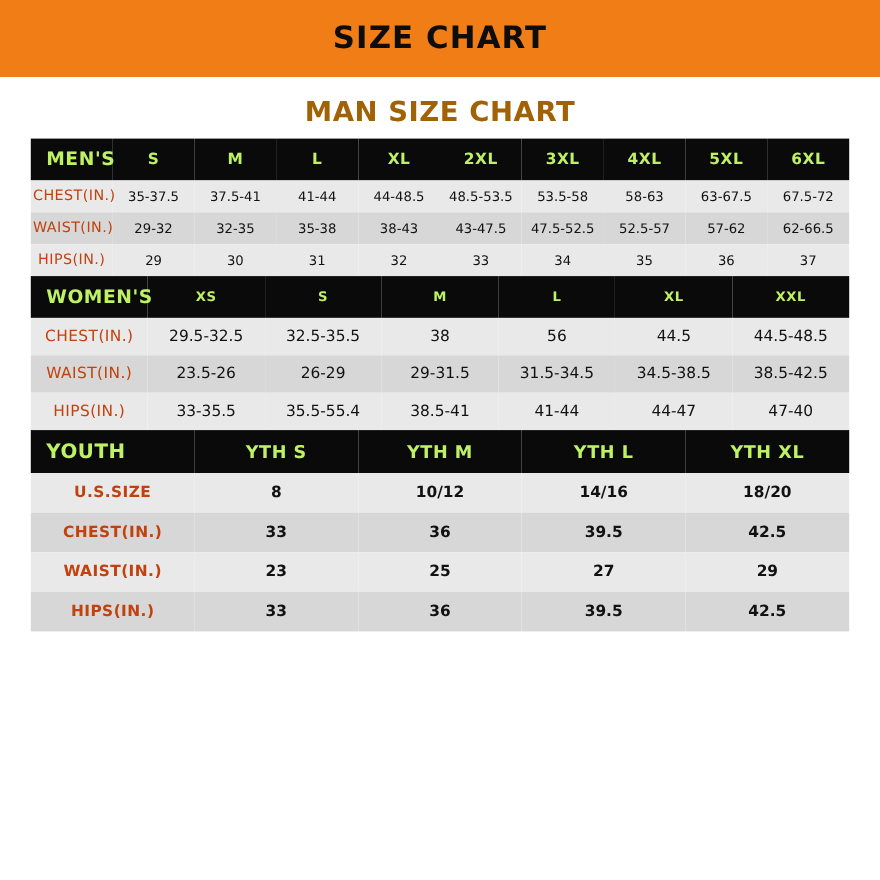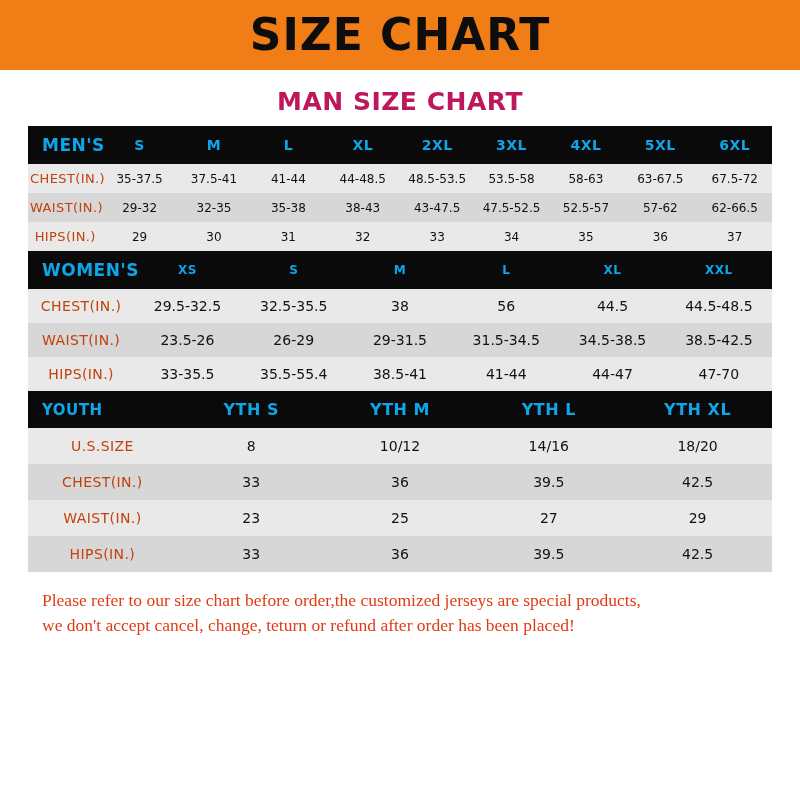--- a/index.html
+++ b/index.html
@@ -25,37 +25,37 @@
     position: relative;
     height: 70px;
     background: #f07d16;
     display: flex;
     align-items: center;
     justify-content: center;
   }
   .header-title {
     font-family: "DejaVu Sans", sans-serif;
     font-weight: bold;
-    font-size: 44px;
+    font-size: 28px;
     letter-spacing: 1px;
     color: #0d0d0d;
     text-align: center;
     line-height: 70px;
     margin: 0;
   }
   .content {
     padding: 0 28px;
     box-sizing: border-box;
   }
   .section-title {
     text-align: center;
     font-family: "DejaVu Sans", sans-serif;
     font-weight: bold;
     font-size: 25px;
-    color: #be185d;
+    color: #a16207;
     letter-spacing: 0.5px;
   }
   .section-title.man { margin: 17px 0 10px 0; }
   .section-title.women { margin: 22px 0 10px 0; }
   .section-title.youth { margin: 23px 0 11px 0; }
 
   table.size-table {
     width: 100%;
     border-collapse: collapse;
     table-layout: fixed;
@@ -63,21 +63,21 @@
   table.size-table th,
   table.size-table td {
     text-align: center;
     font-family: "DejaVu Sans", sans-serif;
   }
   
   table.size-table thead tr {
     background: #0a0a0a;
   }
   table.size-table thead th {
-    color: #0ea5e9;
+    color: #bef264;
     font-weight: bold;
     padding: 9px 2px;
     font-size: 15px;
     letter-spacing: 0.5px;
   }
   table.size-table thead th.rowhead {
     text-align: left;
     padding-left: 14px;
     font-size: 16px;
   }
@@ -102,22 +102,22 @@
   #men-table tbody td.rowhead { font-size: 13px; }
 
   
   #women-table thead th { font-size: 12px; }
   #women-table thead th.rowhead { font-size: 17px; margin-top: 16px; }
   #women-table tbody td { font-size: 14px; padding: 9px 2px; }
   #women-table tbody td.rowhead { font-size: 14px; }
 
   
   #youth-table thead th { font-size: 16px; }
-  #youth-table thead th.rowhead { font-size: 15px; }
-  #youth-table tbody td { font-size: 14px; padding: 10px 2px; }
+  #youth-table thead th.rowhead { font-size: 18px; }
+  #youth-table tbody td { font-size: 14px; padding: 10px 2px; font-weight: bold; }
   #youth-table tbody td.rowhead { font-size: 14px; }
 
   .note {
     margin: 16px 0 0 0;
     padding: 0 14px;
     text-align: left;
     color: #e13b15;
     font-family: "Liberation Serif", serif;
     font-size: 17.5px;
     line-height: 1.45;
@@ -222,21 +222,21 @@
           <td>34.5-38.5</td>
           <td>38.5-42.5</td>
         </tr>
         <tr class="light">
           <td class="rowhead">HIPS(IN.)</td>
           <td>33-35.5</td>
           <td>35.5-55.4</td>
           <td>38.5-41</td>
           <td>41-44</td>
           <td>44-47</td>
-          <td>47-70</td>
+          <td>47-40</td>
         </tr>
       </tbody>
     </table>
 
     <table class="size-table" id="youth-table">
       <thead>
         <tr>
           <th class="rowhead">YOUTH</th>
           <th>YTH S</th>
           <th>YTH M</th>
@@ -269,19 +269,15 @@
         <tr class="dark">
           <td class="rowhead">HIPS(IN.)</td>
           <td>33</td>
           <td>36</td>
           <td>39.5</td>
           <td>42.5</td>
         </tr>
       </tbody>
     </table>
 
-    <div class="note">
-      <span class="note-line">Please refer to our size chart before order,the customized jerseys are special products,</span>
-      <span class="note-line">we don't accept cancel, change, teturn or refund after order has been placed!</span>
-    </div>
 
   </div>
 </div>
 
 </body></html>

